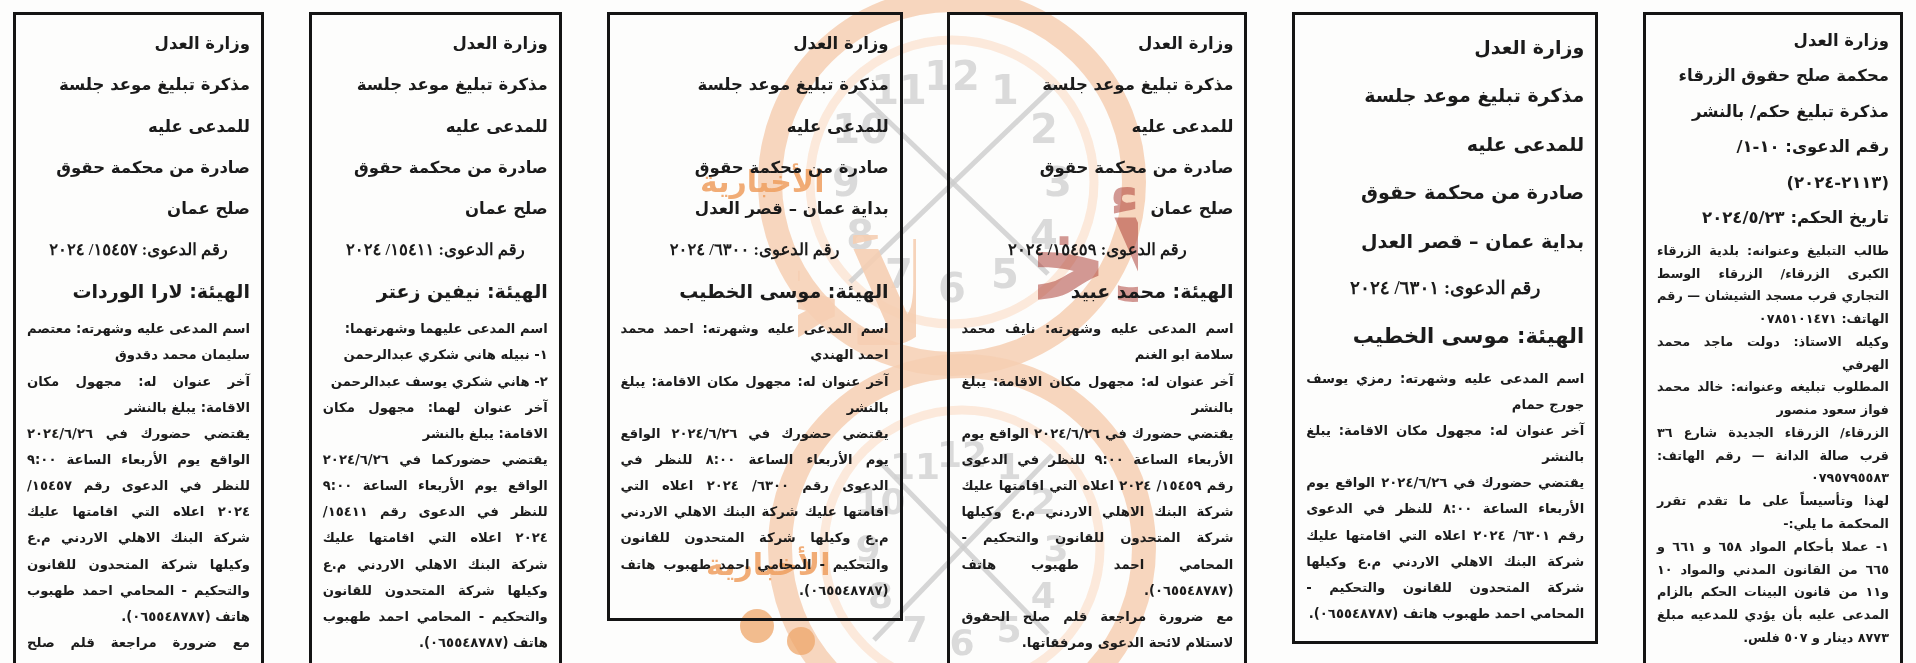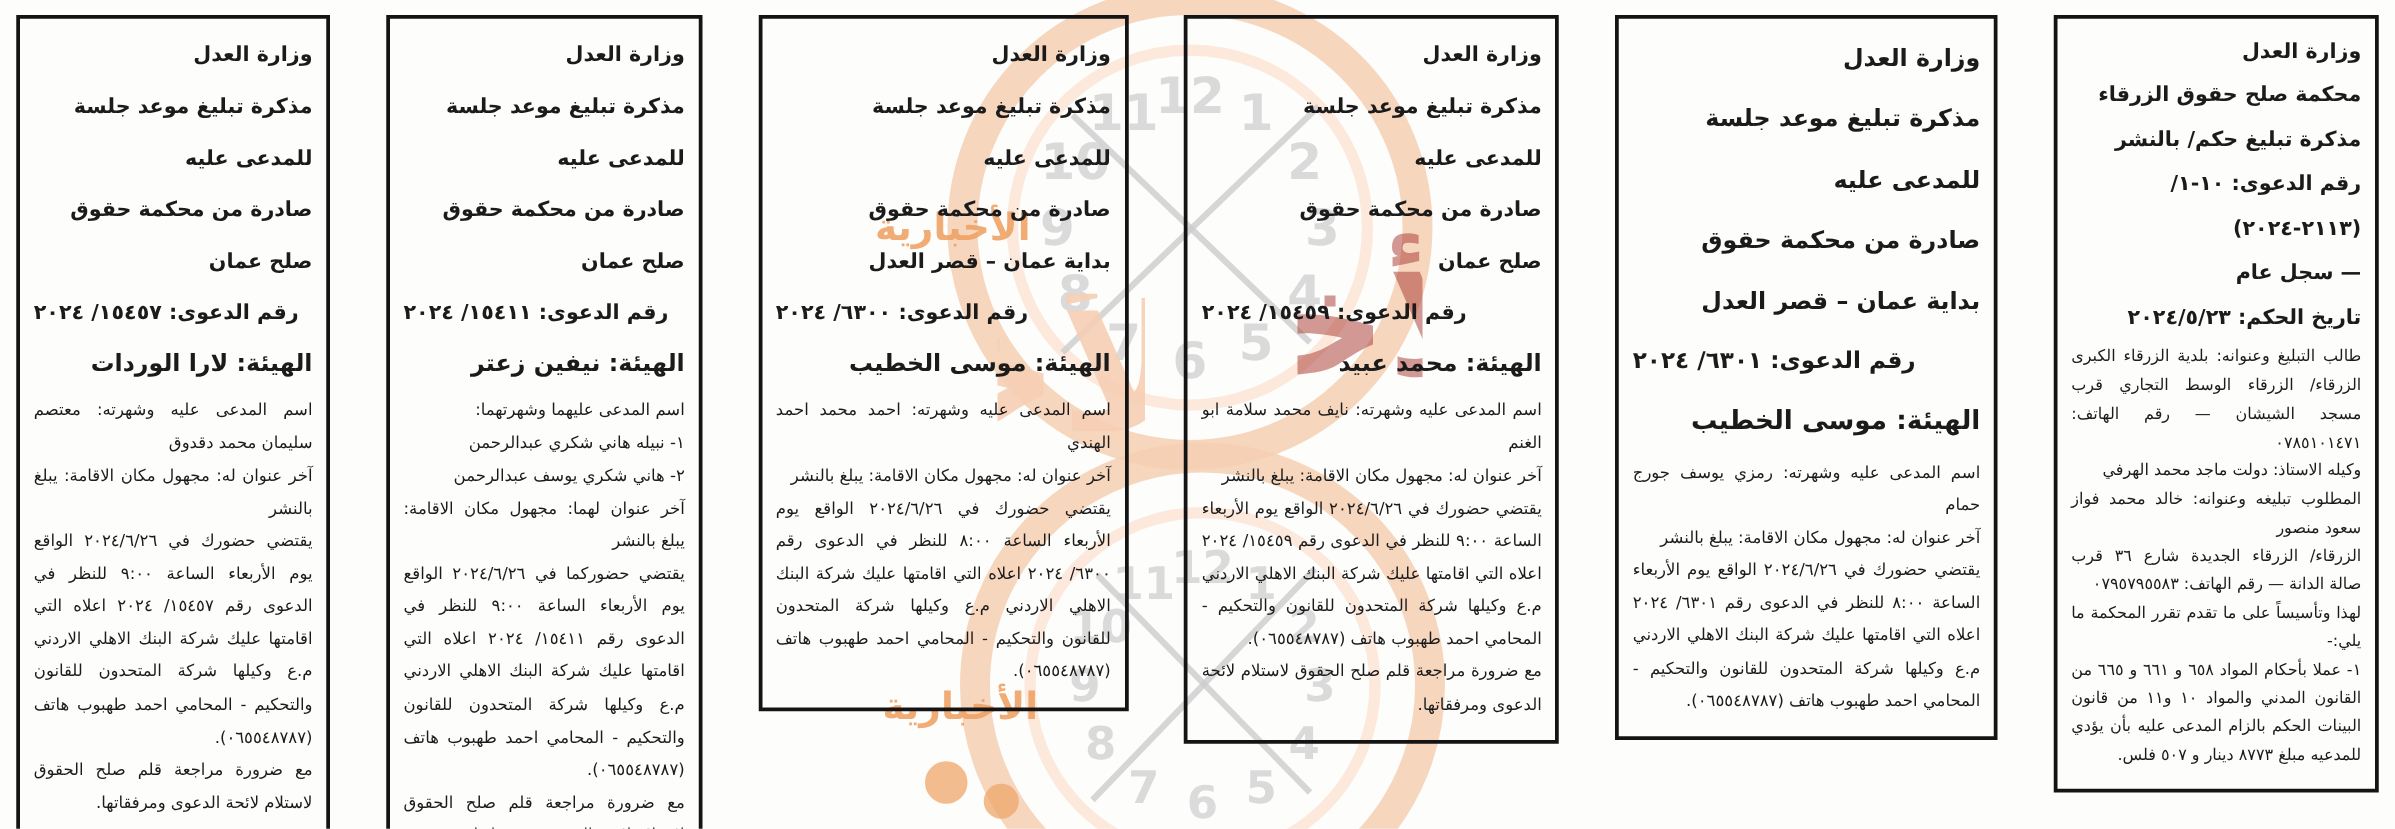--- a/index.html
+++ b/index.html
@@ -43,31 +43,31 @@
 
   .hline{
     font-weight:bold;
     font-size:16.5px;line-height:2.5;
     white-space:nowrap;
   }
   .hdr-lg .hline{font-size:19px;line-height:2.55;}
   .hdr-sm .hline{font-size:16.5px;line-height:2.15;white-space:normal;}
 
   .case-line{
-    text-align:left;font-weight:bold;font-size:16.5px;line-height:2.5;white-space:nowrap;
+    text-align:center;font-weight:bold;font-size:16.5px;line-height:2.5;white-space:nowrap;font-family:Liberation Serif, serif;
   }
   .hdr-lg .case-line{font-size:18.5px;line-height:2.55;}
   .panel-line{
     text-align:right;font-weight:bold;font-size:19px;line-height:2.2;white-space:nowrap;
   }
   .hdr-lg .panel-line{font-size:21px;line-height:2.35;}
 
   .notice-body{margin-top:4px;}
   .bpara{
-    margin:0;font-weight:normal;
+    margin:0;font-weight:bold;
     font-size:13.2px;line-height:1.98;
     text-align:justify;text-justify:inter-word;
   }
   .hdr-sm .bpara{font-size:12.8px;line-height:1.78;}
 </style>
 </head>
 <body>
 <div class="page">
 
   <svg class="wm" viewBox="0 0 1916 663" aria-hidden="true">
@@ -133,21 +133,20 @@
     </g>
   </svg>
 
   <div class="columns">
       <div class="notice col-0 hdr-sm">
       <div class="notice-header">
           <div class="hline">وزارة العدل</div>
           <div class="hline">محكمة صلح حقوق الزرقاء</div>
           <div class="hline">مذكرة تبليغ حكم/ بالنشر</div>
           <div class="hline">رقم الدعوى: ١٠-١/ (٢١١٣-٢٠٢٤)</div>
-          <div class="hline">— سجل عام</div>
           <div class="hline">تاريخ الحكم: ٢٠٢٤/٥/٢٣</div>
         </div>
       <div class="notice-body">
           <p class="bpara">طالب التبليغ وعنوانه: بلدية الزرقاء الكبرى الزرقاء/ الزرقاء الوسط التجاري قرب مسجد الشيشان — رقم الهاتف: ٠٧٨٥١٠١٤٧١</p>
           <p class="bpara">وكيله الاستاذ: دولت ماجد محمد الهرفي</p>
           <p class="bpara">المطلوب تبليغه وعنوانه: خالد محمد فواز سعود منصور</p>
           <p class="bpara">الزرقاء/ الزرقاء الجديدة شارع ٣٦ قرب صالة الدانة — رقم الهاتف: ٠٧٩٥٧٩٥٥٨٣</p>
           <p class="bpara">لهذا وتأسيساً على ما تقدم تقرر المحكمة ما يلي:-</p>
           <p class="bpara">١- عملا بأحكام المواد ٦٥٨ و ٦٦١ و ٦٦٥ من القانون المدني والمواد ١٠ و١١ من قانون البينات الحكم بالزام المدعى عليه بأن يؤدي للمدعيه مبلغ ٨٧٧٣ دينار و ٥٠٧ فلس.</p>
         </div>

